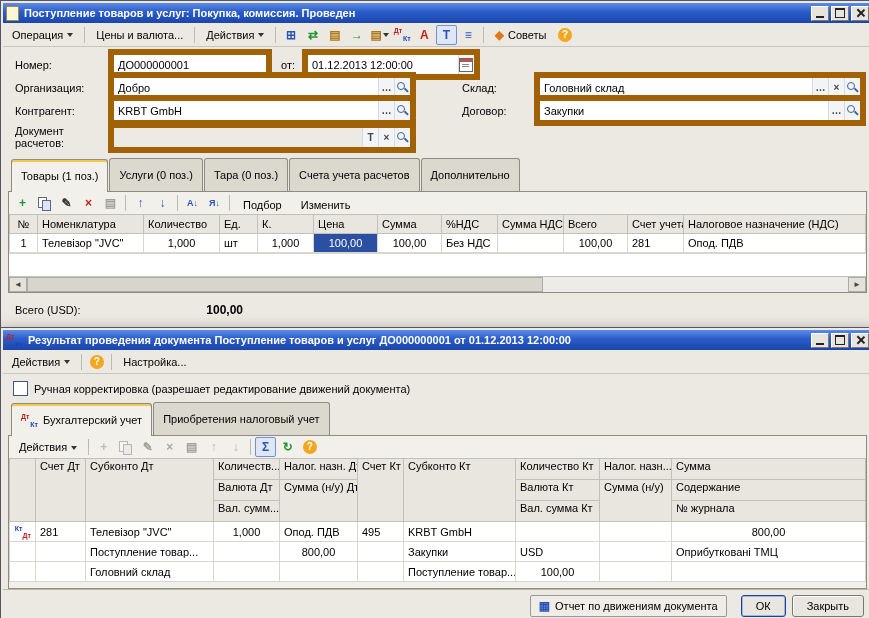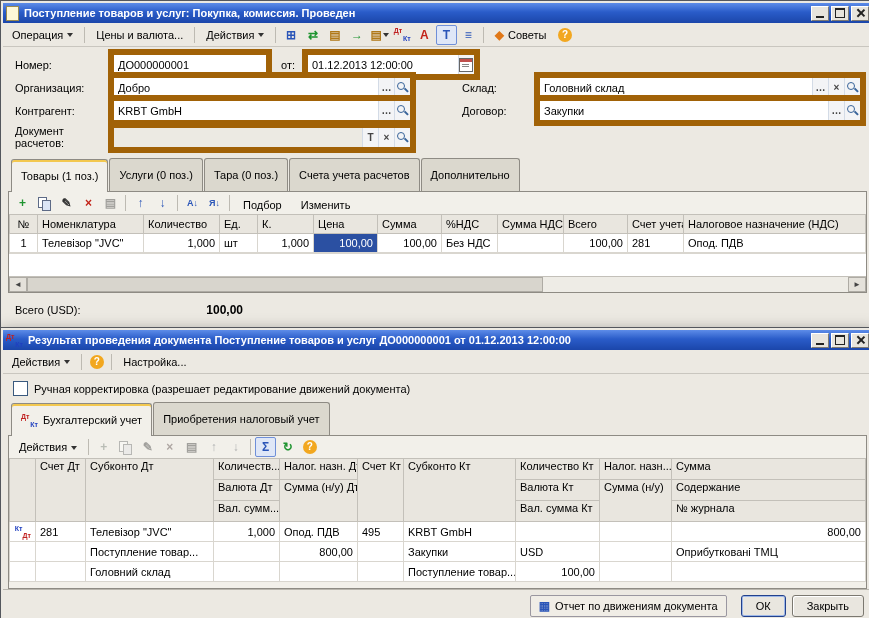--- a/index.html
+++ b/index.html
@@ -73,21 +73,21 @@
        border-radius:3px 3px 0 0;margin-right:1px}
   .tab.active{height:21px;background:#f2f0ea;box-shadow:inset 0 2px 0 #f3c84f;margin-bottom:-1px;position:relative;z-index:4}
   .panel{margin:0 5px;border:1px solid #8e8b84;background:#f2f0ea;position:relative;z-index:2}
   .gridbar{display:flex;align-items:center;height:22px;padding:0 3px;gap:1px}
   .txtbtn{padding:0 8px;height:17px;display:flex;align-items:flex-end;gap:4px;border:1px solid transparent;border-radius:2px}
 
   
   table{border-collapse:collapse;width:100%;table-layout:fixed;background:#fff}
   th{background:#e9e6df;border:1px solid #c3c0b9;font-weight:normal;text-align:left;padding:1px 4px;height:16px;overflow:hidden;white-space:nowrap}
   td{border:1px solid #d9d6cf;padding:1px 4px;height:16px;overflow:hidden;white-space:nowrap}
-  .t-r{text-align:right}.t-c{text-align:center}
+  .t-r{text-align:center}.t-c{text-align:center}
   td.sel{background:#2b50a2;color:#fff}
   .grid-filler{height:22px;background:#fff;border-top:1px solid #d9d6cf}
   .hscroll{height:15px;display:flex;background:#eeece6;border-top:1px solid #c3c0b9;align-items:stretch}
   .harrow{width:16px;background:#e4e1da;border:1px solid #aeaba4;display:flex;align-items:center;justify-content:center;font-size:8px;color:#444;flex:none}
   .hthumb{width:60%;background:#d8d5cd;border:1px solid #aeaba4}
 
   
   .dfoot{display:flex;padding:10px 12px 0}
   .foot-left{flex:1;display:flex;align-items:center;flex-wrap:wrap}
   .rate-annot{display:inline-block;border:2px solid #dd372c;border-radius:10px;padding:1px 8px;margin-right:6px}

